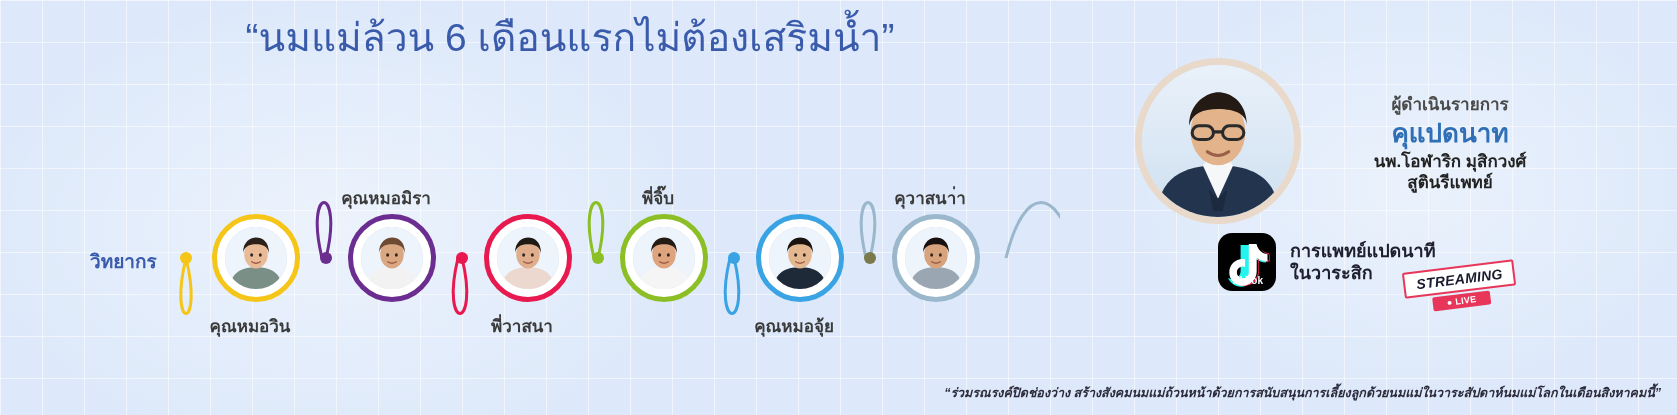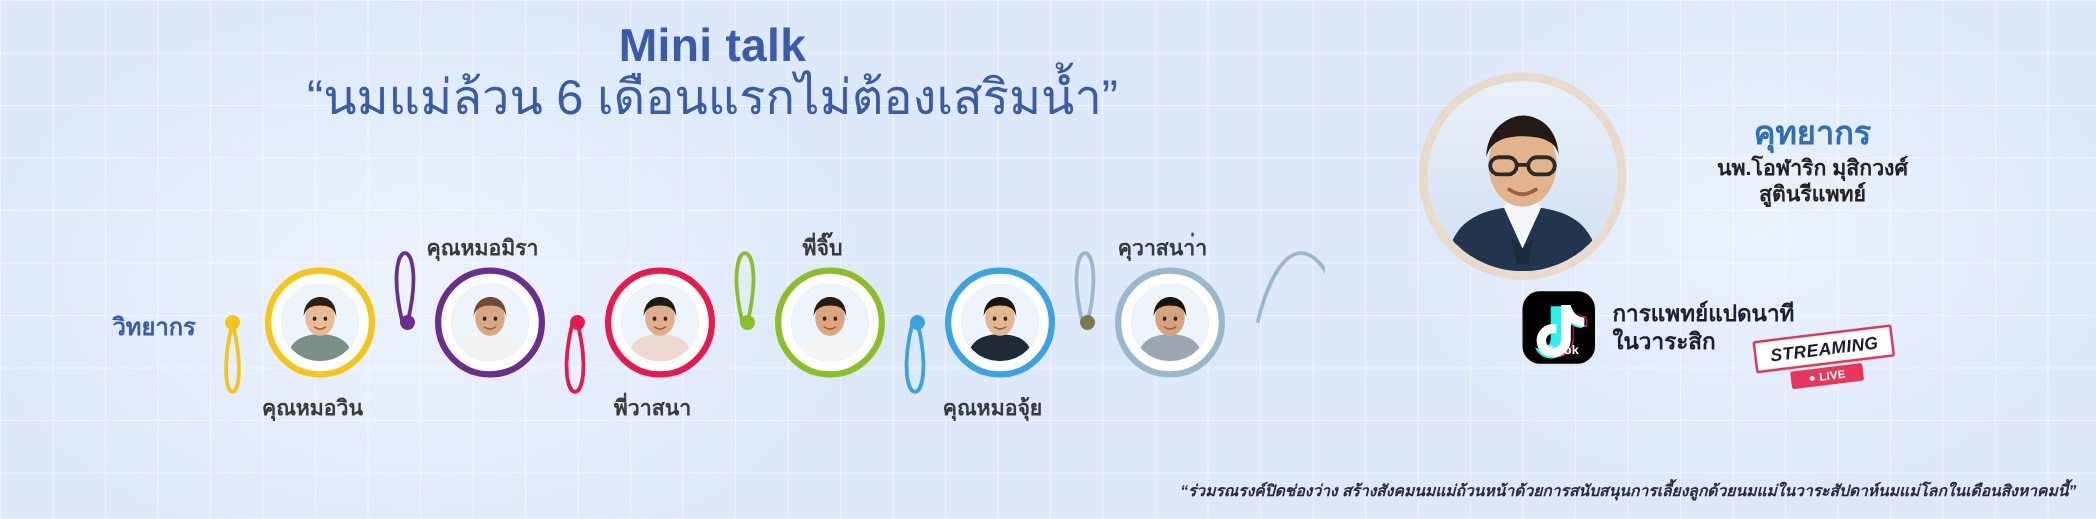--- a/index.html
+++ b/index.html
@@ -132,21 +132,20 @@
     font-size: 12.5px; font-style: italic; font-weight: 600;
     color: #2a2a3a; white-space: nowrap;
   }
 </style>
 </head>
 <body>
 
 <div id="banner">
 
   <div class="header">
-    <div class="title-main">Mini talk</div>
     <div class="title-quote">“นมแม่ล้วน 6 เดือนแรกไม่ต้องเสริมน้ำ”</div>
   </div>
 
   <div class="timeline">
     <div class="speakers-label">วิทยากร</div>
     <svg class="tl-svg" id="tl-svg" width="1060" height="180">
         <path d="M 186 86 C 204 160 168 160 186 86" fill="none" stroke="#f5c518" stroke-width="3"></path>
         <circle cx="186" cy="86" r="6" fill="#f5c518"></circle>
         <path d="M 326 86 C 344 12 304 12 322 86" fill="none" stroke="#6b2d8f" stroke-width="3"></path>
         <circle cx="326" cy="86" r="6" fill="#6b2d8f"></circle>
@@ -266,21 +265,22 @@
         <path d="M31 40 C31 24 44 18 50 18 C58 18 69 24 69 40 C69 33 62 29 50 29 C40 29 33 32 31 40 Z" fill="#241a14"></path>
         <rect x="33" y="40" width="14" height="9" rx="4.5" fill="none" stroke="#2a2a2a" stroke-width="2"></rect>
         <rect x="53" y="40" width="14" height="9" rx="4.5" fill="none" stroke="#2a2a2a" stroke-width="2"></rect>
         <line x1="47" y1="44" x2="53" y2="44" stroke="#2a2a2a" stroke-width="2"></line>
         <path d="M43 57 Q50 62 57 57" stroke="#9a5f48" stroke-width="2" fill="none" stroke-linecap="round"></path>
       </svg>
     </div>
   </div>
 
   <div class="host-text">
-    <div class="host-name">คุทยากร</div>
+    <div class="host-role">ผู้ดำเนินรายการ</div>
+    <div class="host-name">คุแปดนาท</div>
     <div class="host-full">นพ.โอฬาริก มุสิกวงศ์</div>
     <div class="host-spec">สูตินรีแพทย์</div>
   </div>
 
   <div class="tiktok-row">
     <div class="tt-logo">
       <svg viewBox="0 0 58 58" width="58" height="58">
         <path d="M37 12 c1.5 6 5.5 9.6 11 10.2 v7.2 c-4-.1-7.6-1.4-10.8-3.7 v13.6 c0 8.4-6.4 14.4-14.2 14.4 -6 0-11.1-3.8-13-9.2 4.3 3.6 12.6 .6 12.6-6.6 V12 Z" fill="#25f4ee"></path>
         <path d="M40 10 c1.5 6 5.5 9.6 11 10.2 v7.2 c-4-.1-7.6-1.4-10.8-3.7 v13.6 c0 8.4-6.4 14.4-14.2 14.4 -3 0-5.8-.9-8.1-2.5 2.2 2.3 5.3 3.7 8.8 3.7 7.8 0 14.2-6 14.2-14.4 V24.9 c3.2 2.3 6.8 3.6 10.8 3.7 v-7.2 C46 20.8 41.5 16 40 10 Z" fill="#fe2c55"></path>
         <path d="M38.5 11 c1.5 6 5.5 9.6 11 10.2 v7.2 c-4-.1-7.6-1.4-10.8-3.7 v13.6 c0 8.4-6.4 14.4-14.2 14.4 -7.2 0-13.2-5.6-13.2-13.3 0-7.5 6-13.3 13.4-13.3 .8 0 1.6 .1 2.4 .2 v7.6 c-.7-.3-1.5-.4-2.3-.4 -3.2 0-5.9 2.6-5.9 5.9 0 3.3 2.7 5.9 5.9 5.9 3.3 0 6-2.6 6-5.9 V11 Z" fill="#ffffff"></path>

